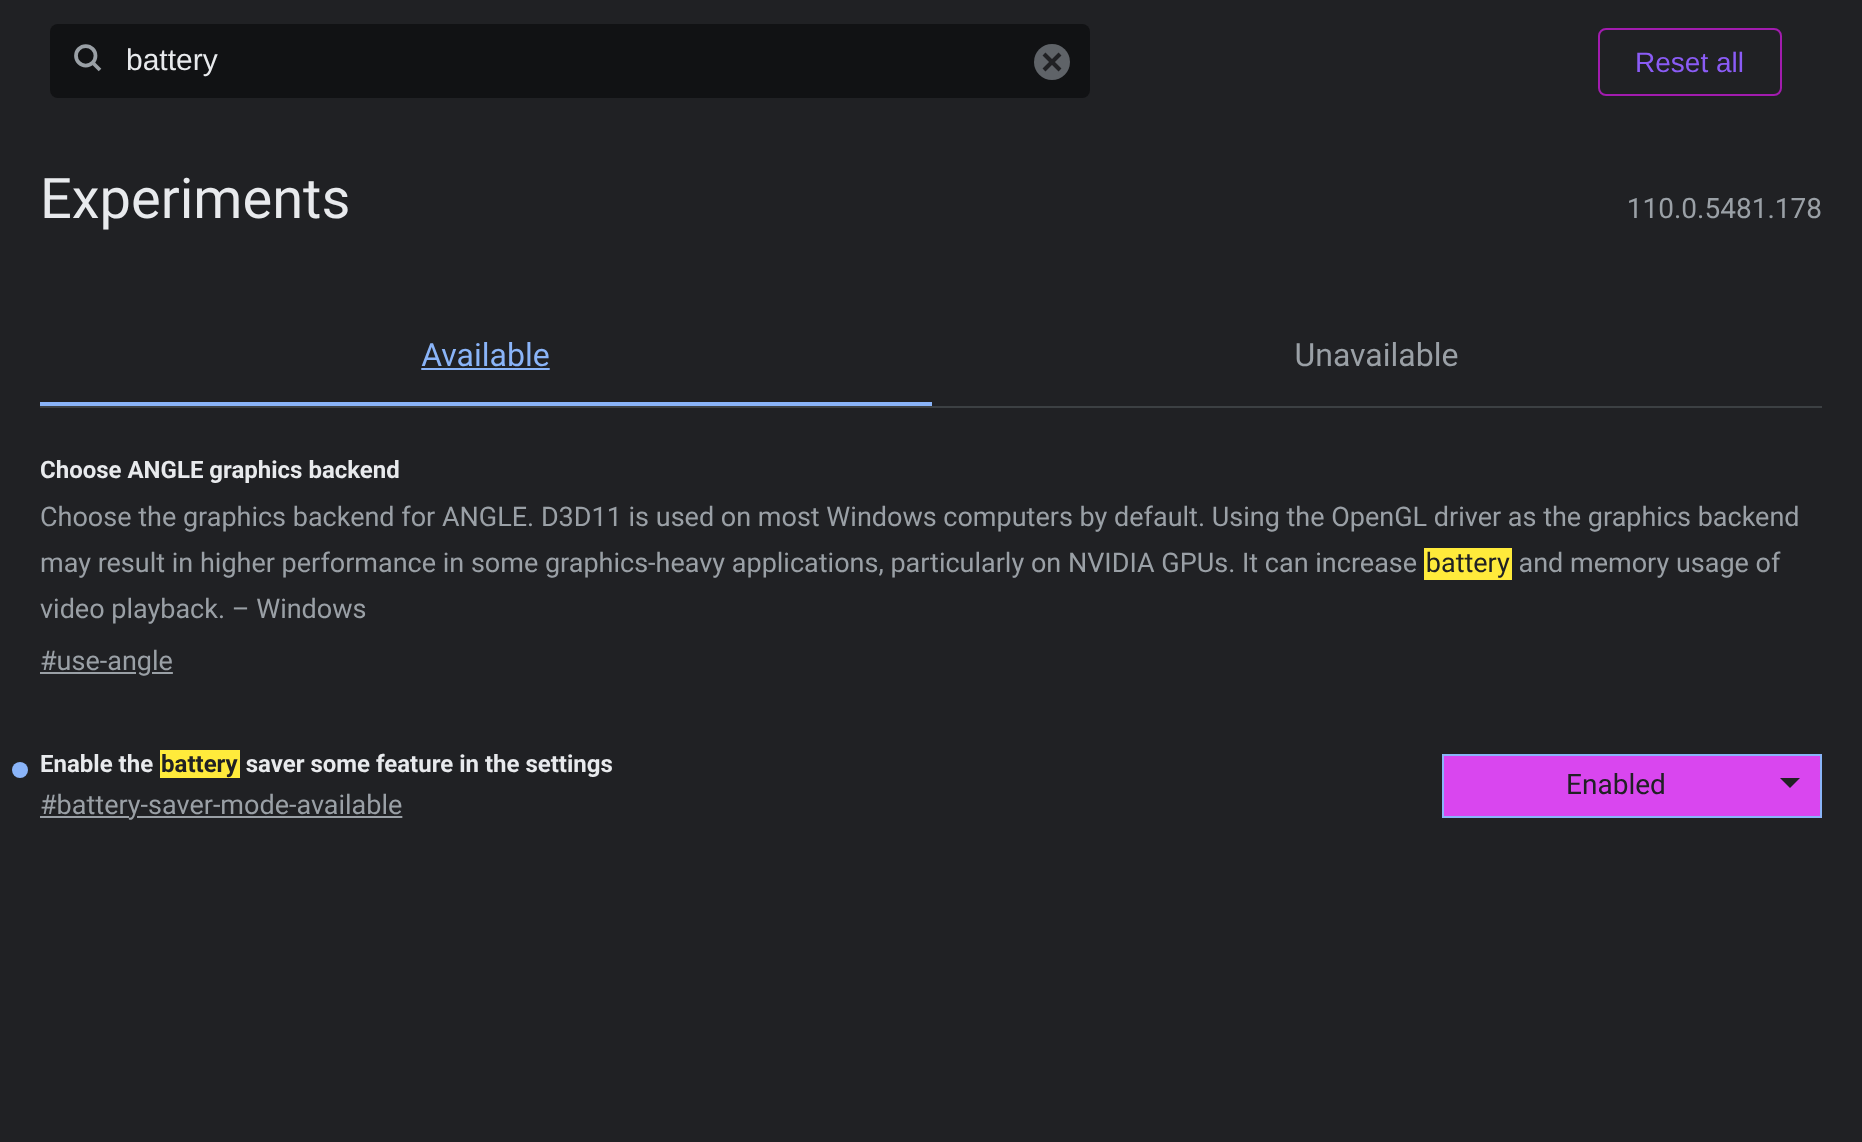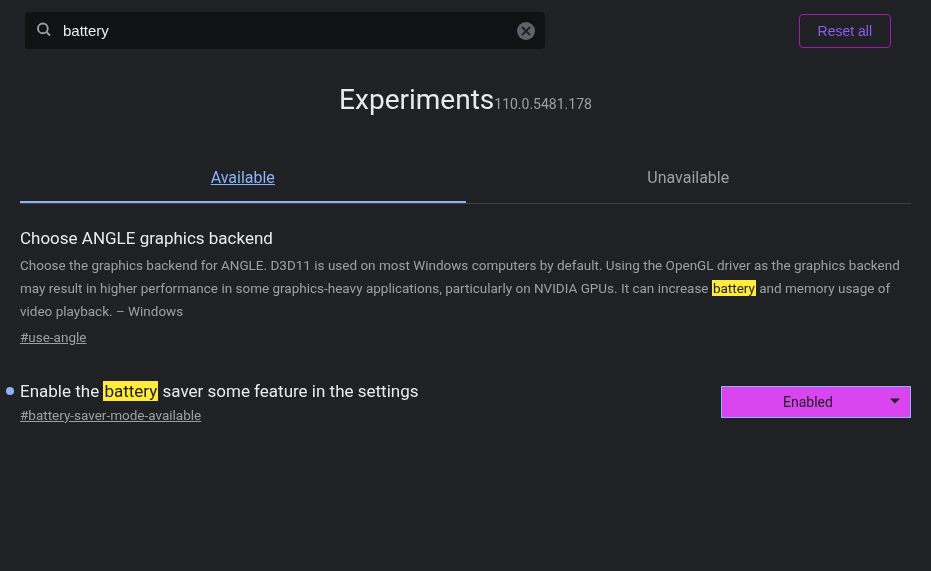--- a/index.html
+++ b/index.html
@@ -70,21 +70,21 @@
       height: calc(571px - 62px);
       overflow-y: scroll;
       padding: 0 20px;
     }
     .scroll-area::-webkit-scrollbar { width: 15px; }
     .scroll-area::-webkit-scrollbar-track { background: #202124; }
     .scroll-area::-webkit-scrollbar-thumb { background: #3c4043; border-radius: 2px; }
     .header-row {
       display: flex;
       align-items: baseline;
-      justify-content: center;
+      justify-content: space-between;
       padding: 22px 0 10px 0;
     }
     .page-title {
       font-size: 28px;
       font-weight: 400;
       color: #e8eaed;
     }
     .version {
       font-size: 14px;
       color: #9aa0a6;
@@ -110,22 +110,22 @@
     }
     .flag {
       display: flex;
       align-items: center;
       padding: 24px 0 12px 0;
       gap: 20px;
       position: relative;
     }
     .flag-body { flex: 1; padding-right: 10px; }
     .flag-title {
-      font-size: 17px;
-      font-weight: 400;
+      font-size: 12px;
+      font-weight: 700;
       color: #e8eaed;
       margin-bottom: 6px;
     }
     .flag-desc {
       font-size: 13.5px;
       color: #9aa0a6;
       line-height: 1.7;
       margin-bottom: 6px;
     }
     .flag-link {

